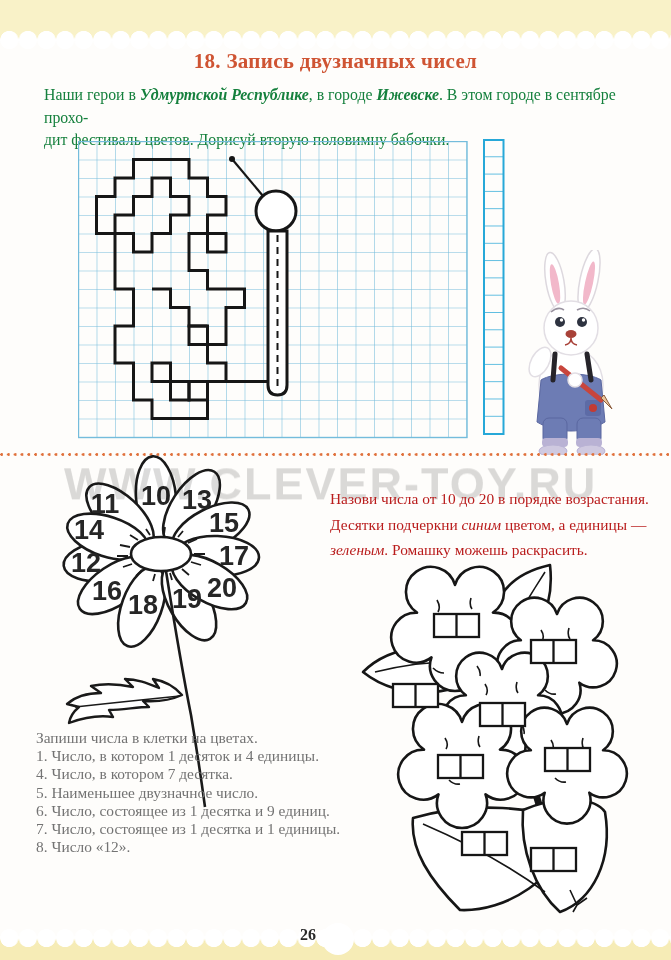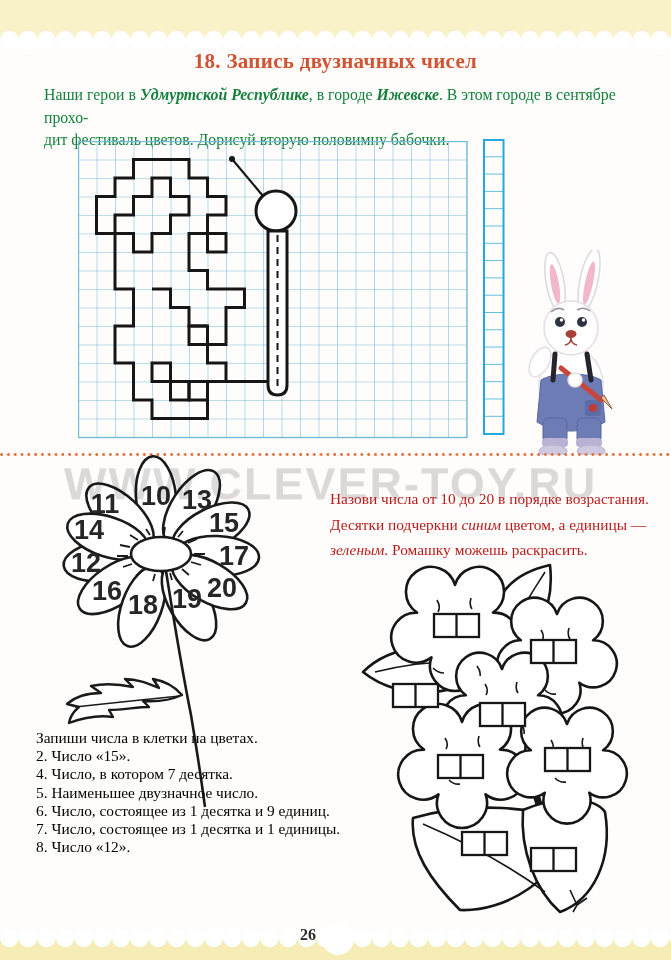--- a/index.html
+++ b/index.html
@@ -19,21 +19,21 @@
   .page-number{left:300px;top:926px;width:76px;text-align:left;
     font-weight:bold;font-size:16px;color:#2a2a2a;}
 
   
   .title{left:0;top:49px;width:671px;text-align:center;font-weight:bold;
     font-size:21px;color:#cf5433;letter-spacing:.3px;}
   .intro{left:44px;top:84px;width:592px;font-size:15.8px;line-height:22.5px;color:#15803d;}
   .bi{font-weight:bold;font-style:italic;}
   .note{left:330px;top:486px;width:330px;font-size:15.4px;line-height:25.5px;color:#b91c1c;}
   .it{font-style:italic;}
-  .tasks{left:36px;top:729px;width:340px;font-size:15.4px;line-height:18.2px;color:#000000;}
+  .tasks{left:36px;top:729px;width:340px;font-size:15.4px;line-height:18.2px;color:#737373;}
   .tasks div{white-space:nowrap;}
 
   
   .divider{left:0;top:453px;width:671px;height:3px;
     background-image:radial-gradient(circle at 1.6px 1.5px,#e0713c 1.2px,rgba(0,0,0,0) 1.6px);
     background-size:6.8px 3px;background-repeat:repeat-x;}
   .watermark{left:64px;top:458px;width:600px;font-family:"Liberation Sans",sans-serif;
     font-weight:bold;font-size:45px;letter-spacing:2px;color:rgba(120,120,120,0.18);
     text-shadow:0 1px 0 rgba(120,120,120,0.10);mix-blend-mode:multiply;}
 
@@ -177,21 +177,21 @@
   <div class="abs watermark">WWW.CLEVER-TOY.RU</div>
 
   <div class="abs note">
     <span>Назови числа от 10 до 20 в порядке возрастания.</span><br>
     <span>Десятки подчеркни </span><span class="it">синим</span><span> цветом, а единицы —</span><br>
     <span class="it">зеленым</span><span>. Ромашку можешь раскрасить.</span>
   </div>
 
   <div class="abs tasks">
     <div>Запиши числа в клетки на цветах.</div>
-    <div>2. Число «15».</div>
+    <div>1. Число, в котором 1 десяток и 4 единицы.</div>
     <div>4. Число, в котором 7 десятка.</div>
     <div>5. Наименьшее двузначное число.</div>
     <div>6. Число, состоящее из 1 десятка и 9 единиц.</div>
     <div>7. Число, состоящее из 1 десятка и 1 единицы.</div>
     <div>8. Число «12».</div>
   </div>
 
   <svg class="abs" style="left:345px;top:560px;" width="326" height="360">
     <path fill="none" stroke="#161616" stroke-width="7" stroke-linecap="round" d="M162,74 C152,115 162,160 180,205 C190,230 196,248 198,262"></path>
     <g stroke="#161616" stroke-width="2.6" fill="#fff" stroke-linejoin="round">

